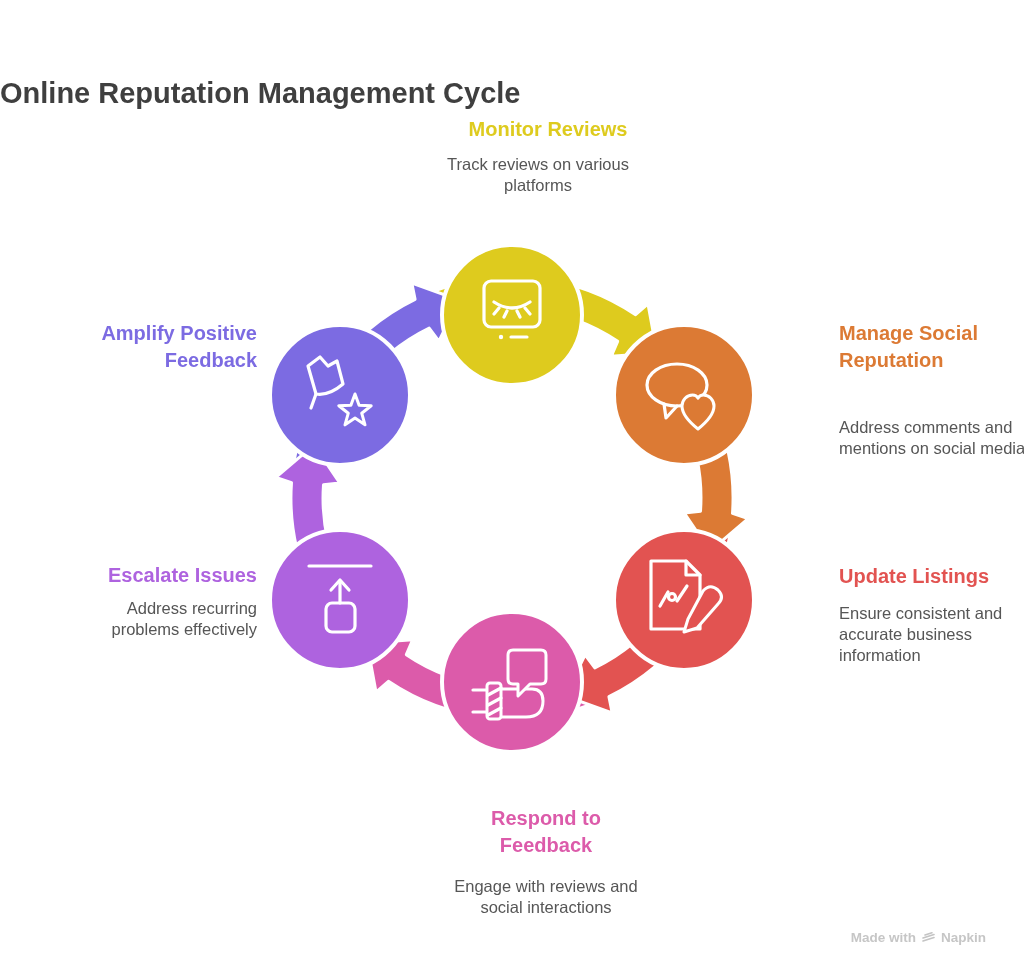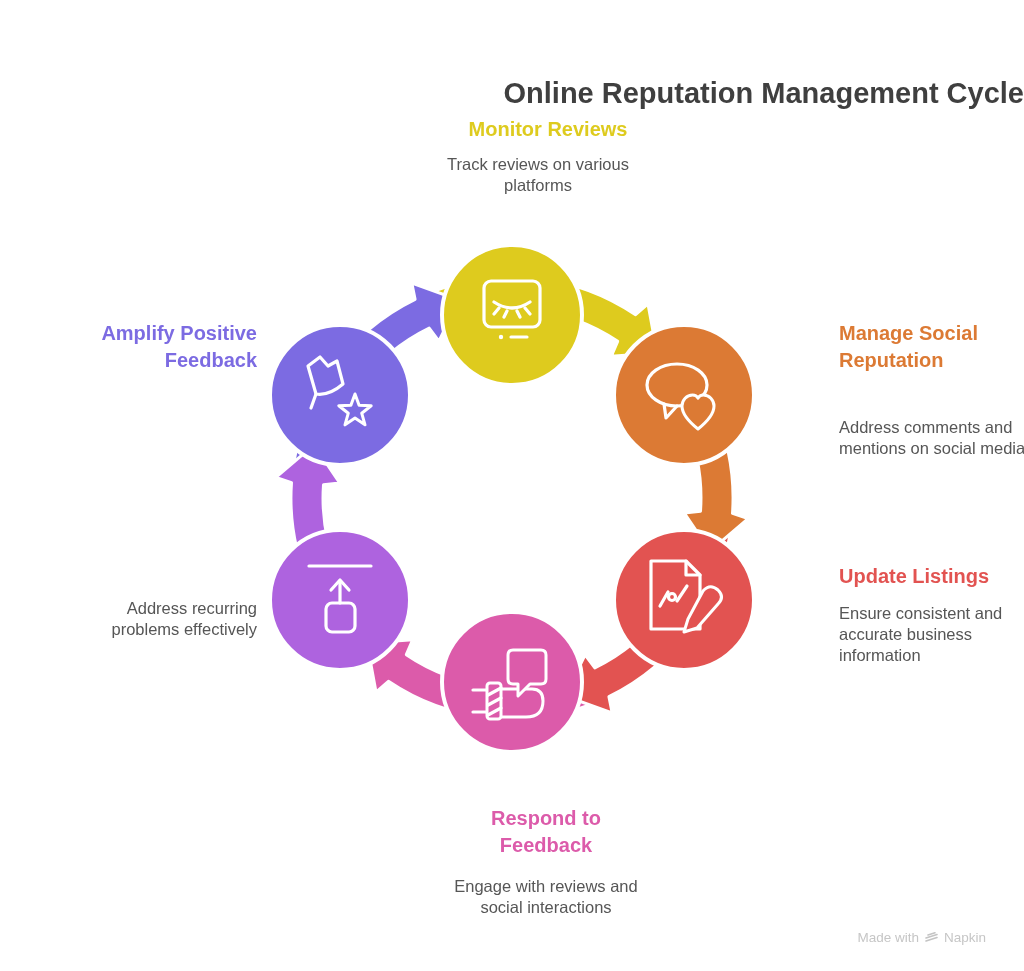--- a/index.html
+++ b/index.html
@@ -6,39 +6,39 @@
   body{width:1024px;height:971px;position:relative;overflow:hidden;
        font-family:"Liberation Sans",sans-serif;}
   .stage{position:absolute;inset:0;}
   svg.diagram{position:absolute;left:0;top:0;}
   .tb{position:absolute;padding-left:36px;}
   .t-center{text-align:center;}
   .t-right{text-align:right;}
   .label{font-weight:700;font-size:20px;line-height:27px;}
   .desc{font-size:16.5px;line-height:21px;color:#565656;}
   .line{display:block;white-space:nowrap;}
-  .page-title{position:absolute;left:0;top:58px;width:1024px;text-align:right;
+  .page-title{position:absolute;left:0;top:58px;width:1024px;text-align:left;
               font-weight:700;font-size:29px;color:#3F3F3F;}
   .c0{color:#DECB1E}.c1{color:#DC7A34}.c2{color:#E25351}
   .c3{color:#DC5BAA}.c4{color:#AE63DF}.c5{color:#7C6BE2}
   
   #lbl-n0{left:0;top:116px;width:1024px;}
   #dsc-n0{left:0;top:154px;width:1004px;}
   #lbl-n1{left:803px;top:320px;width:220px;}
   #dsc-n1{left:803px;top:391px;width:220px;margin-top:26px;}
   #lbl-n2{left:803px;top:563px;width:220px;}
   #dsc-n2{left:803px;top:603px;width:220px;}
   #lbl-n3{left:330px;top:805px;width:360px;}
   #dsc-n3{left:330px;top:876px;width:360px;}
   #lbl-n4{left:0;top:562px;width:221px;}
   #dsc-n4{left:0;top:598px;width:221px;}
   #lbl-n5{left:0;top:320px;width:221px;}
   #dsc-n5{left:0;top:391px;width:221px;}
   .footer{position:absolute;right:38px;top:930px;display:flex;align-items:center;
-          gap:5px;color:#C6C6C6;font-size:13.5px;}
+          gap:5px;color:#C6C6C6;font-size:13.5px;font-weight:bold;}
   .arrow-path{stroke:#FFFFFF;stroke-width:3;stroke-linejoin:round;}
   .node-circle{stroke:#FFFFFF;stroke-width:4;}
   .ink{stroke:#FFFFFF;stroke-width:3.2;fill:none;stroke-linecap:round;stroke-linejoin:round;}
   .ink-fill{stroke:#FFFFFF;stroke-width:3;stroke-linecap:round;stroke-linejoin:round;}
 </style>
 </head>
 <body>
 
 <div class="stage">
 
@@ -158,20 +158,25 @@
     <div class="label c3">
       <span class="line">Respond to</span>
       <span class="line">Feedback</span>
     </div>
   </div>
   <div class="tb t-center desc" id="dsc-n3">
     <span class="line">Engage with reviews and</span>
     <span class="line">social interactions</span>
   </div>
 
+  <div class="tb t-right" id="lbl-n4">
+    <div class="label c4">
+        <span class="line">Escalate Issues</span>
+      </div>
+  </div>
   <div class="tb t-right desc" id="dsc-n4">
     <span class="line">Address recurring</span>
     <span class="line">problems effectively</span>
   </div>
 
   <div class="tb t-right" id="lbl-n5">
     <div class="label c5">
       <span class="line">Amplify Positive</span>
       <span class="line">Feedback</span>
     </div>

